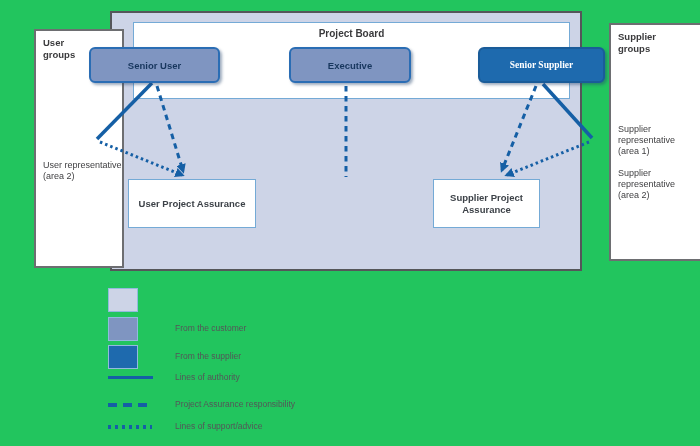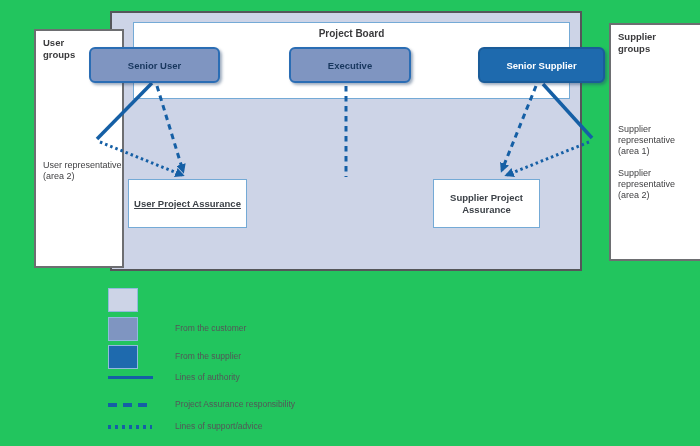--- a/index.html
+++ b/index.html
@@ -26,32 +26,32 @@
     font-size:10px; font-weight:bold; color:#3a3a3c;
   }
 
   
   .role-box {
     display:flex; align-items:center; justify-content:center;
     font-size:9.5px; font-weight:bold; z-index:5;
     border-radius:6px; box-shadow:2px 2px 3px rgba(40,70,110,0.45);
   }
   .role-customer { background:#7f95c1; border:2px solid #2a6db4; color:#17365d; }
-  .role-supplier { background:#1e6aae; border:2px solid #1a5c99; color:#ffffff; }
+  .role-supplier { background:#1e6aae; border:2px solid #1a5c99; color:#ffffff;font-family:Liberation Serif, serif; }
   #senior-user   { left:89px;  top:47px; width:131px; height:36px; }
   #executive     { left:289px; top:47px; width:122px; height:36px; }
   #senior-supplier { left:478px; top:47px; width:127px; height:36px; }
 
   
   .assurance-box {
     background:#ffffff; border:1px solid #74aad6;
     display:flex; align-items:center; justify-content:center; text-align:center;
     font-size:9.5px; font-weight:bold; color:#3d4248; line-height:1.25; z-index:3;
   }
-  #user-assurance     { left:128px; top:179px; width:119px; height:49px; padding:0 4px;text-decoration:underline; }
+  #user-assurance     { left:128px; top:179px; width:128px; height:49px; padding:0 4px; }
   #business-assurance { left:280px; top:179px; width:120px; height:47px; padding:0 12px; }
   #supplier-assurance { left:433px; top:179px; width:107px; height:49px; padding:0 14px; }
 
   
   .groups-box {
     background:#ffffff; border:2px solid #6d6e71;
     font-size:9px; color:#3f3f41;
   }
   #user-groups-box     { left:10px;  top:29px; width:90px; height:239px;margin-left:24px; }
   #supplier-groups-box { left:595px; top:23px; width:97px; height:238px;margin-left:14px; }

